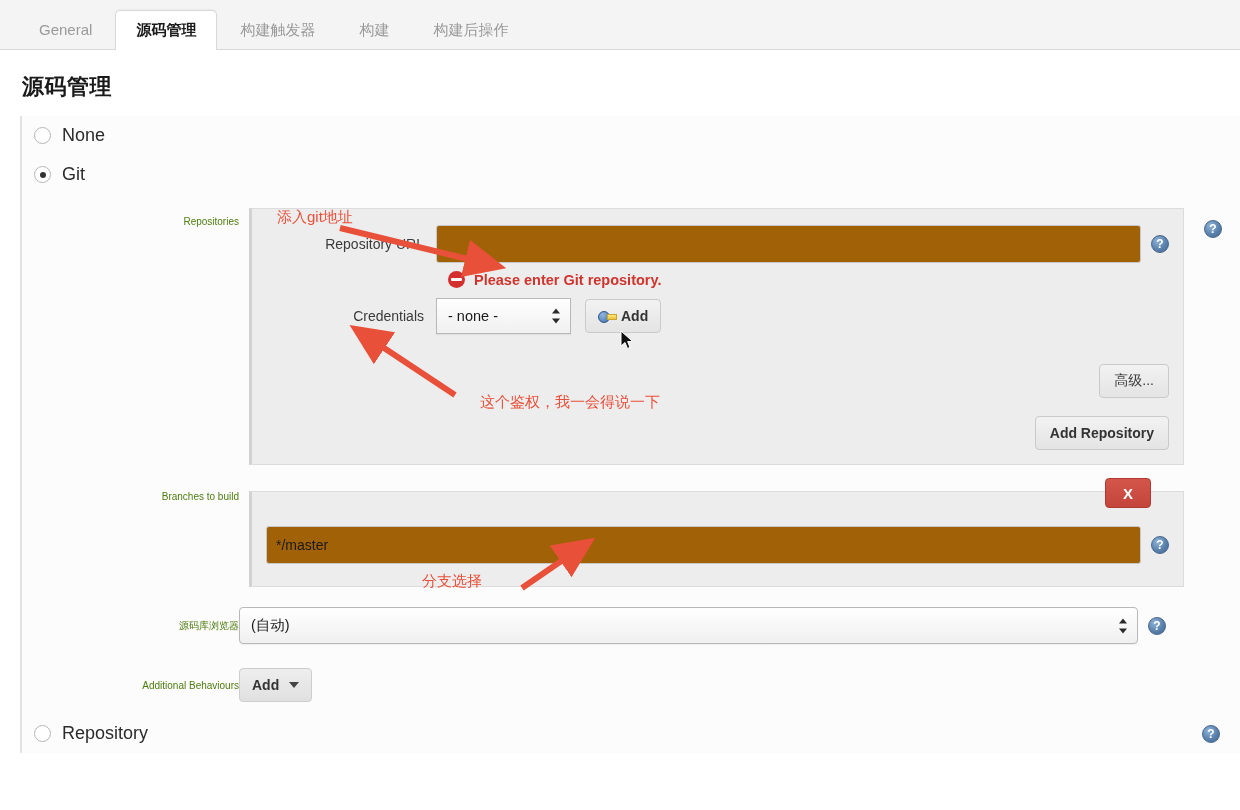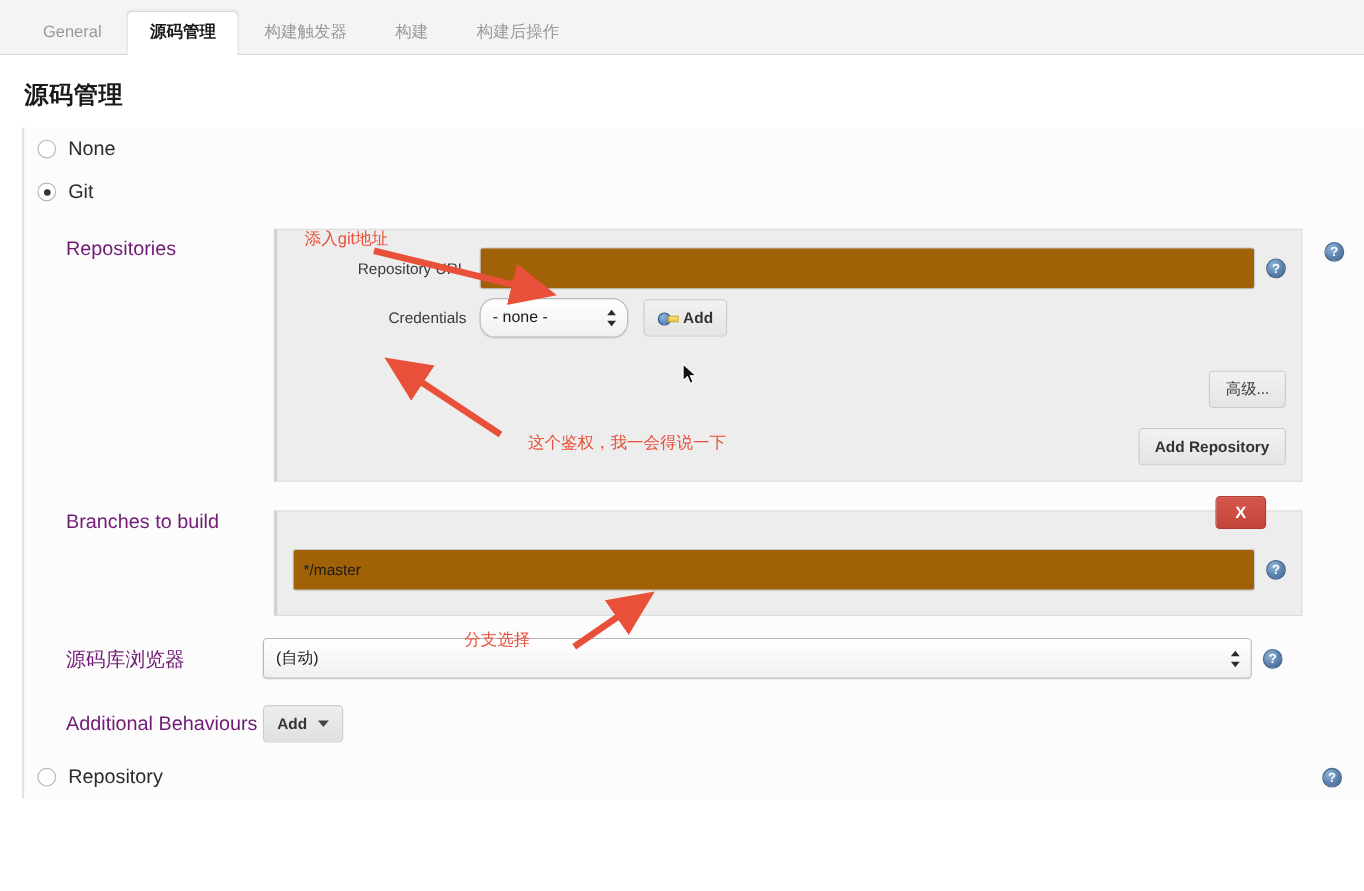--- a/index.html
+++ b/index.html
@@ -94,24 +94,25 @@
   
   .cfg-body { padding: 4px 0 0 12px; }
   .cfg-row {
     display: flex;
     align-items: flex-start;
     padding: 0 0 0 0;
   }
   .cfg-label {
     width: 205px;
     flex: none;
-    font-size: 18px;
-    color: #701a75;
+    font-size: 10px;
+    color: #4d7c0f;
     padding-top: 16px;
     padding-left: 26px;
+    text-align: right;
   }
   .cfg-label.big { padding-top: 18px; }
   .cfg-field { flex: 1; position: relative; padding-right: 0; }
 
   
   .panel {
     background: #ededed;
     border: 1px solid #dcdcdc;
     border-left: 3px solid #d2d2d2;
     margin: 10px 56px 8px 10px;
@@ -194,21 +195,21 @@
     font-weight: bold;
     font-size: 14.5px;
   }
 
   
   .select {
     position: relative;
     height: 36px;
     min-width: 135px;
     border: 1px solid #b9b9b9;
-    border-radius: 14px;
+    border-radius: 0;
     background: linear-gradient(#ffffff, #f0f0f0);
     display: inline-flex;
     align-items: center;
     padding: 0 30px 0 11px;
     font-size: 14.5px;
     color: #1a1a1a;
     cursor: pointer;
     box-shadow: 0 1px 1px rgba(0,0,0,0.06);
   }
   .select .arrows {
@@ -376,20 +377,24 @@
           <div class="help-icon abs" style="right:18px; top:22px;">?</div>
 
           <div class="panel">
 
             <div class="field-row">
               <div class="field-name url">Repository URL</div>
               <input class="text" type="text" value="" style="">
               <div class="help-icon">?</div>
             </div>
 
+            <div class="err-row">
+              <span class="err-icon"></span>
+              <span class="err-text">Please enter Git repository.</span>
+            </div>
 
             <div class="field-row">
               <div class="field-name cred">Credentials</div>
               <div class="select">
                 <span>- none -</span>
                 <span class="arrows"></span>
               </div>
               <div class="btn btn-add-cred">
                 <span class="key-icon"></span>
                 <span>Add</span>

